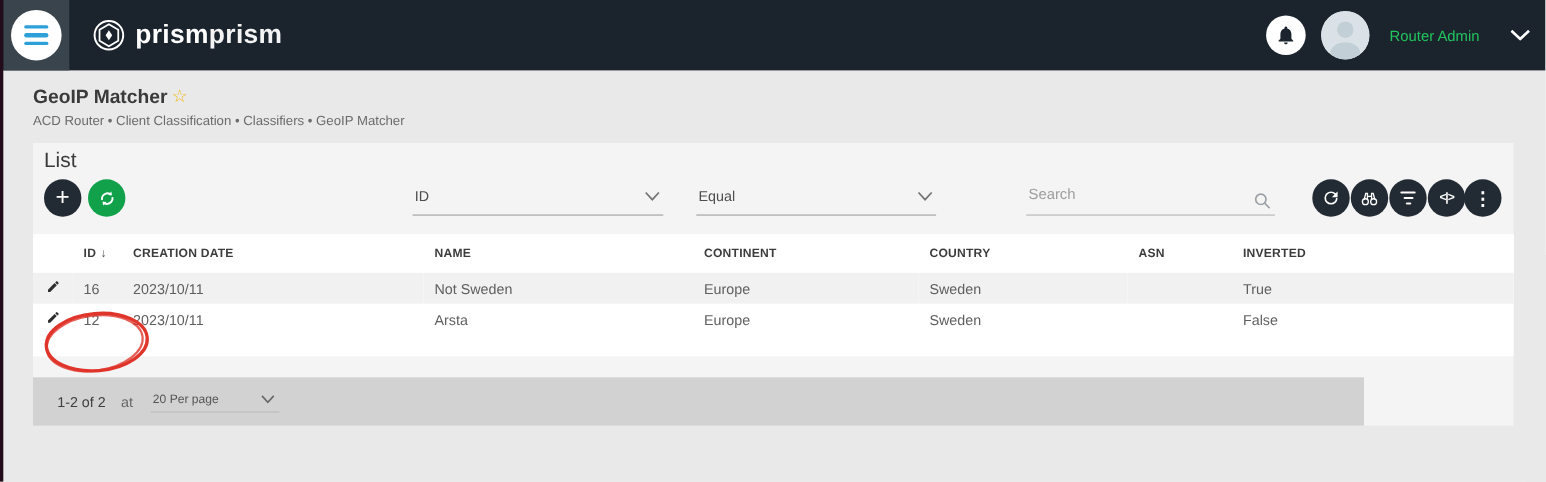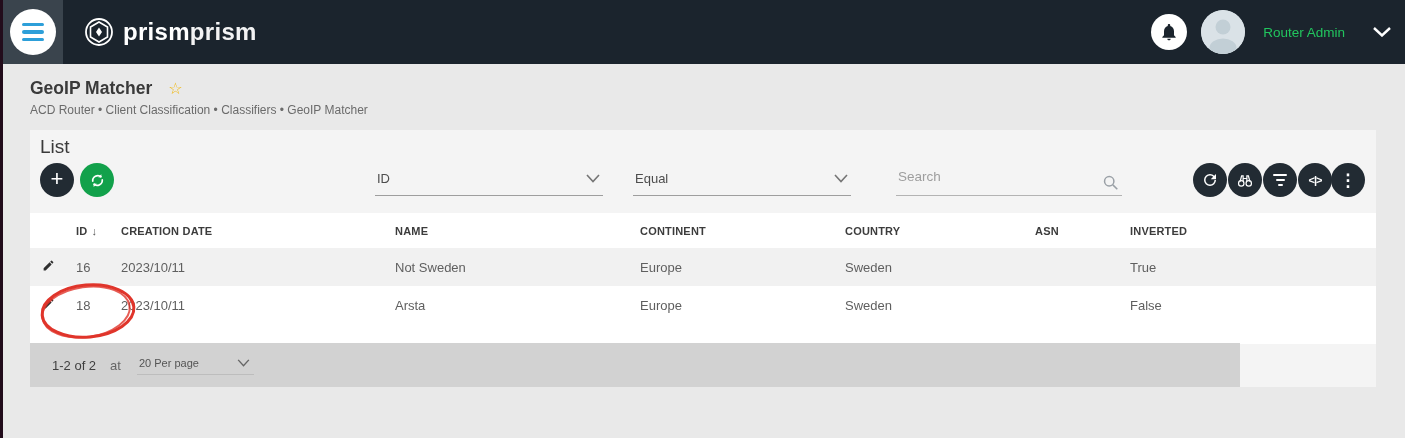--- a/index.html
+++ b/index.html
@@ -26,21 +26,21 @@
   .brand-text .b2 { font-weight:bold; opacity:.95; }
 
   .nav-right { position:absolute; right:0; top:0; height:64px; display:flex; align-items:center; }
   .bell-circle { width:36px; height:36px; border-radius:50%; background:#fff; display:flex;
                  align-items:center; justify-content:center; cursor:pointer; margin-right:14px; }
   .avatar { width:44px; height:44px; border-radius:50%; background:#dae2e7; overflow:hidden; cursor:pointer; margin-right:18px; }
   .user-name { color:#22c55e; font-size:13.5px; margin-right:28px; cursor:pointer; }
   .nav-chevron { margin-right:14px; cursor:pointer; display:flex; align-items:center; }
 
   
-  .page-title-row { position:absolute; left:30px; top:78px; display:flex; align-items:center; gap:16px; }
+  .page-title-row { position:absolute; left:30px; top:78px; display:flex; align-items:center; gap:4px; }
   .page-title { font-size:17.5px; font-weight:bold; color:#3a3a3a; }
   .fav-star { font-size:16px; color:#f1b80e; cursor:pointer; line-height:1; }
   .breadcrumb { position:absolute; left:30px; top:103px; font-size:12px; color:#6b6b6b; }
 
   
   .card { position:absolute; left:30px; top:130px; width:1346px; height:257px; background:#f4f4f4; }
   .list-heading { position:absolute; left:10px; top:6px; font-size:19px; color:#3a3a3a; }
 
   .circle-btn { position:absolute; top:33px; width:34px; height:34px; border-radius:50%;
                 display:flex; align-items:center; justify-content:center; cursor:pointer; border:none; }
@@ -61,21 +61,21 @@
   .m-search { position:absolute; top:36px; height:30px; border-bottom:1px solid #b3b3b3; }
   .m-search input { position:absolute; left:2px; top:3px; width:185px; border:none; outline:none; background:transparent;
                     font-size:13.5px; color:#555; font-family:"Liberation Sans",sans-serif; }
   .m-search input::placeholder { color:#9e9e9e; }
 
   
   .table-wrap { position:absolute; left:0; top:83px; width:1346px; background:#fff; padding-bottom:20px; }
   table { width:100%; border-collapse:collapse; table-layout:fixed; }
   th { height:35px; font-size:11px; font-weight:bold; color:#3c3c3c; text-align:left;
        padding-left:10px; letter-spacing:.2px; white-space:nowrap; background:#fff; cursor:pointer; }
-  td { height:38px; font-size:13px; color:#5f5f5f; padding-left:10px; white-space:nowrap; }
+  td { height:28px; font-size:13px; color:#5f5f5f; padding-left:10px; white-space:nowrap; }
   tr.alt { background:#f1f1f1; }
   .cell-edit { text-align:center; padding-left:0 !important; }
   .sort-arrow { font-size:11px; color:#555; margin-left:4px; font-weight:normal; }
   .edit-btn { background:none; border:none; cursor:pointer; padding:2px 6px; }
 
   
   .card-footer { position:absolute; left:0; top:213px; width:1210px; height:44px; background:#d2d2d2;
                  display:flex; align-items:center; padding-left:22px; }
   .range-label { font-size:13px; color:#3f3f3f; }
   .at-label { font-size:13px; color:#666; margin-left:14px; }
@@ -161,21 +161,21 @@
         <polyline points="1,1 7,7.5 13,1" fill="none" stroke="#757575" stroke-width="1.6"></polyline>
       </svg>
   </div>
   <div class="m-select" style="left:603px; width:218px;">
     <span class="val">Equal</span>
     <svg width="14" height="9" viewBox="0 0 14 9">
         <polyline points="1,1 7,7.5 13,1" fill="none" stroke="#757575" stroke-width="1.6"></polyline>
       </svg>
   </div>
 
-  <div class="m-search" style="left:866px; width:226px;">
+  <div class="m-search" style="left:903px; width:226px;">
     <input type="text" placeholder="Search" style="">
     <svg width="17" height="17" viewBox="0 0 20 20">
       <circle cx="8.5" cy="8.5" r="5.5" fill="none" stroke="#9aa0a6" stroke-width="1.8"></circle>
       <line x1="12.8" y1="12.8" x2="18" y2="18" stroke="#9aa0a6" stroke-width="1.8"></line>
     </svg>
   </div>
 
   <button class="circle-btn btn-dark" style="left:1163px;">
     <svg width="18" height="18" viewBox="0 0 24 24">
       <path fill="#fff" d="M17.65 6.35A7.96 7.96 0 0012 4a8 8 0 108 8h-2a6 6 0 11-6-6c1.66 0 3.14.69 4.22 1.78L13 11h7V4l-2.35 2.35z"></path>
@@ -244,21 +244,21 @@
           <td>True</td>
         </tr>
         <tr>
           <td class="cell-edit">
             <button class="edit-btn">
               <svg width="13" height="13" viewBox="0 0 24 24">
                 <path fill="#2f2f2f" d="M3 17.25V21h3.75L17.81 9.94l-3.75-3.75L3 17.25zM20.71 7.04a1 1 0 000-1.41l-2.34-2.34a1 1 0 00-1.41 0l-1.83 1.83 3.75 3.75 1.83-1.83z"></path>
               </svg>
             </button>
           </td>
-          <td>18</td>
+          <td>12</td>
           <td>2023/10/11</td>
           <td>Arsta</td>
           <td>Europe</td>
           <td>Sweden</td>
           <td></td>
           <td>False</td>
         </tr>
       </tbody>
     </table>
   </div>

